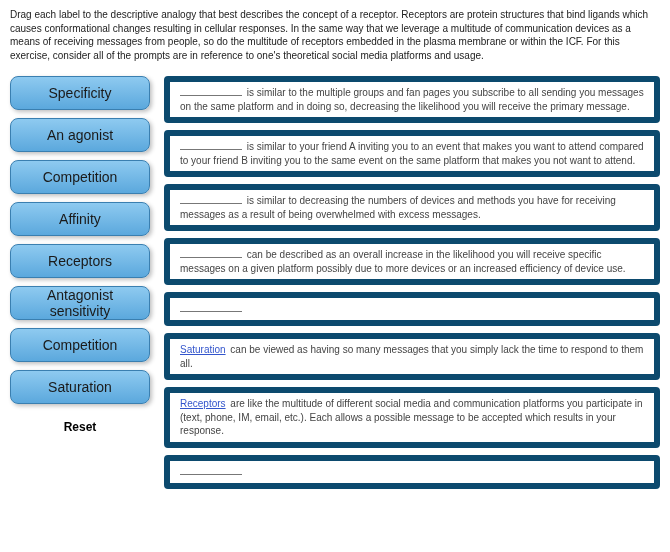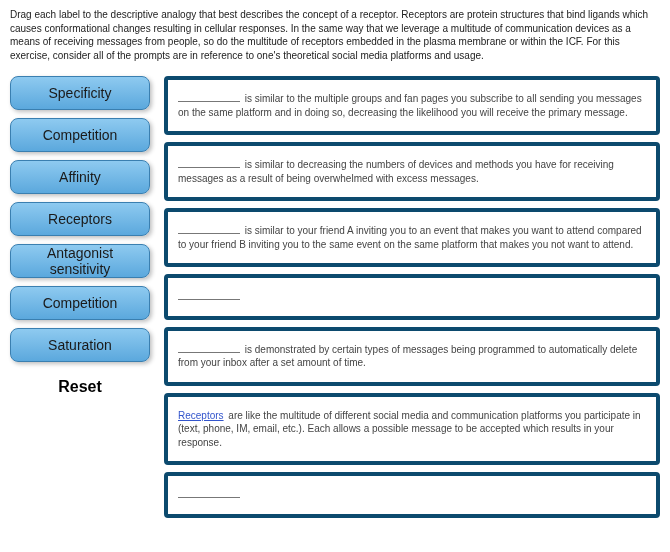--- a/index.html
+++ b/index.html
@@ -39,36 +39,36 @@
     justify-content: center;
     font-size: 14px;
     color: #1a1a1a;
     box-shadow: 2px 2px 4px rgba(0,0,0,0.25);
     cursor: move;
     padding: 0 4px;
     text-align: center;
   }
   .reset {
     font-weight: bold;
-    font-size: 16px;
+    font-size: 12px;
     text-align: center;
     padding-top: 8px;
     cursor: pointer;
     color: #000;
   }
   .targets-col {
     flex: 1;
     display: flex;
     flex-direction: column;
     gap: 7px;
   }
   .target-box {
-    border: 4px solid #0c4a6e;
+    border: 6px solid #0c4a6e;
     border-radius: 4px;
-    padding: 12px 10px;
+    padding: 4px 10px;
     font-size: 10px;
     line-height: 1.35;
     color: #444;
     background: #fff;
     min-height: 34px;
     display: flex;
     align-items: center;
   }
   .blank {
     display: inline-block;
@@ -86,45 +86,49 @@
 </style>
 </head>
 <body>
 
 <div class="instructions">Drag each label to the descriptive analogy that best describes the concept of a receptor.  Receptors are protein structures that bind ligands which causes conformational changes resulting in cellular responses.  In the same way that we leverage a multitude of communication devices as a means of receiving messages from people, so do the multitude of receptors embedded in the plasma membrane or within the ICF.  For this exercise, consider all of the prompts are in reference to one's theoretical social media platforms and usage.</div>
 
 <div class="work-area">
 
   <div class="labels-col">
     <div class="label-chip">Specificity</div>
+    <div class="label-chip">An agonist</div>
     <div class="label-chip">Competition</div>
     <div class="label-chip">Affinity</div>
     <div class="label-chip">Receptors</div>
     <div class="label-chip">Antagonist sensitivity</div>
     <div class="label-chip">Competition</div>
     <div class="label-chip">Saturation</div>
     <div class="reset">Reset</div>
   </div>
 
   <div class="targets-col">
 
   <div class="target-box">
         <div><span class="blank"></span><span> is similar to the multiple groups and fan pages you subscribe to all sending you messages on the same platform and in doing so, decreasing the likelihood you will receive the primary message.</span></div>
       </div>
       <div class="target-box">
+        <div><span class="blank"></span><span> is similar to your friend A inviting you to an event that makes you want to attend compared to your friend B inviting you to the same event on the same platform that makes you not want to attend.</span></div>
+      </div>
+      <div class="target-box">
         <div><span class="blank"></span><span> is similar to decreasing the numbers of devices and methods you have for receiving messages as a result of being overwhelmed with excess messages.</span></div>
       </div>
       <div class="target-box">
-        <div><span class="blank"></span><span> is similar to your friend A inviting you to an event that makes you want to attend compared to your friend B inviting you to the same event on the same platform that makes you not want to attend.</span></div>
+        <div><span class="blank"></span><span> can be described as an overall increase in the likelihood you will receive specific messages on a given platform possibly due to more devices or an increased efficiency of device use.</span></div>
       </div>
       <div class="target-box">
         <div><span class="blank"></span></div>
       </div>
       <div class="target-box">
-        <div><span class="blank"></span><span> is demonstrated by certain types of messages being programmed to automatically delete from your inbox after a set amount of time.</span></div>
+        <div><span class="filled">Saturation</span><span> can be viewed as having so many messages that you simply lack the time to respond to them all.</span></div>
       </div>
       <div class="target-box">
         <div><span class="filled">Receptors</span><span> are like the multitude of different social media and communication platforms you participate in (text, phone, IM, email, etc.).  Each allows a possible message to be accepted which results in your response.</span></div>
       </div>
       <div class="target-box">
         <div><span class="blank"></span></div>
       </div>
     </div>
 
 </div>

